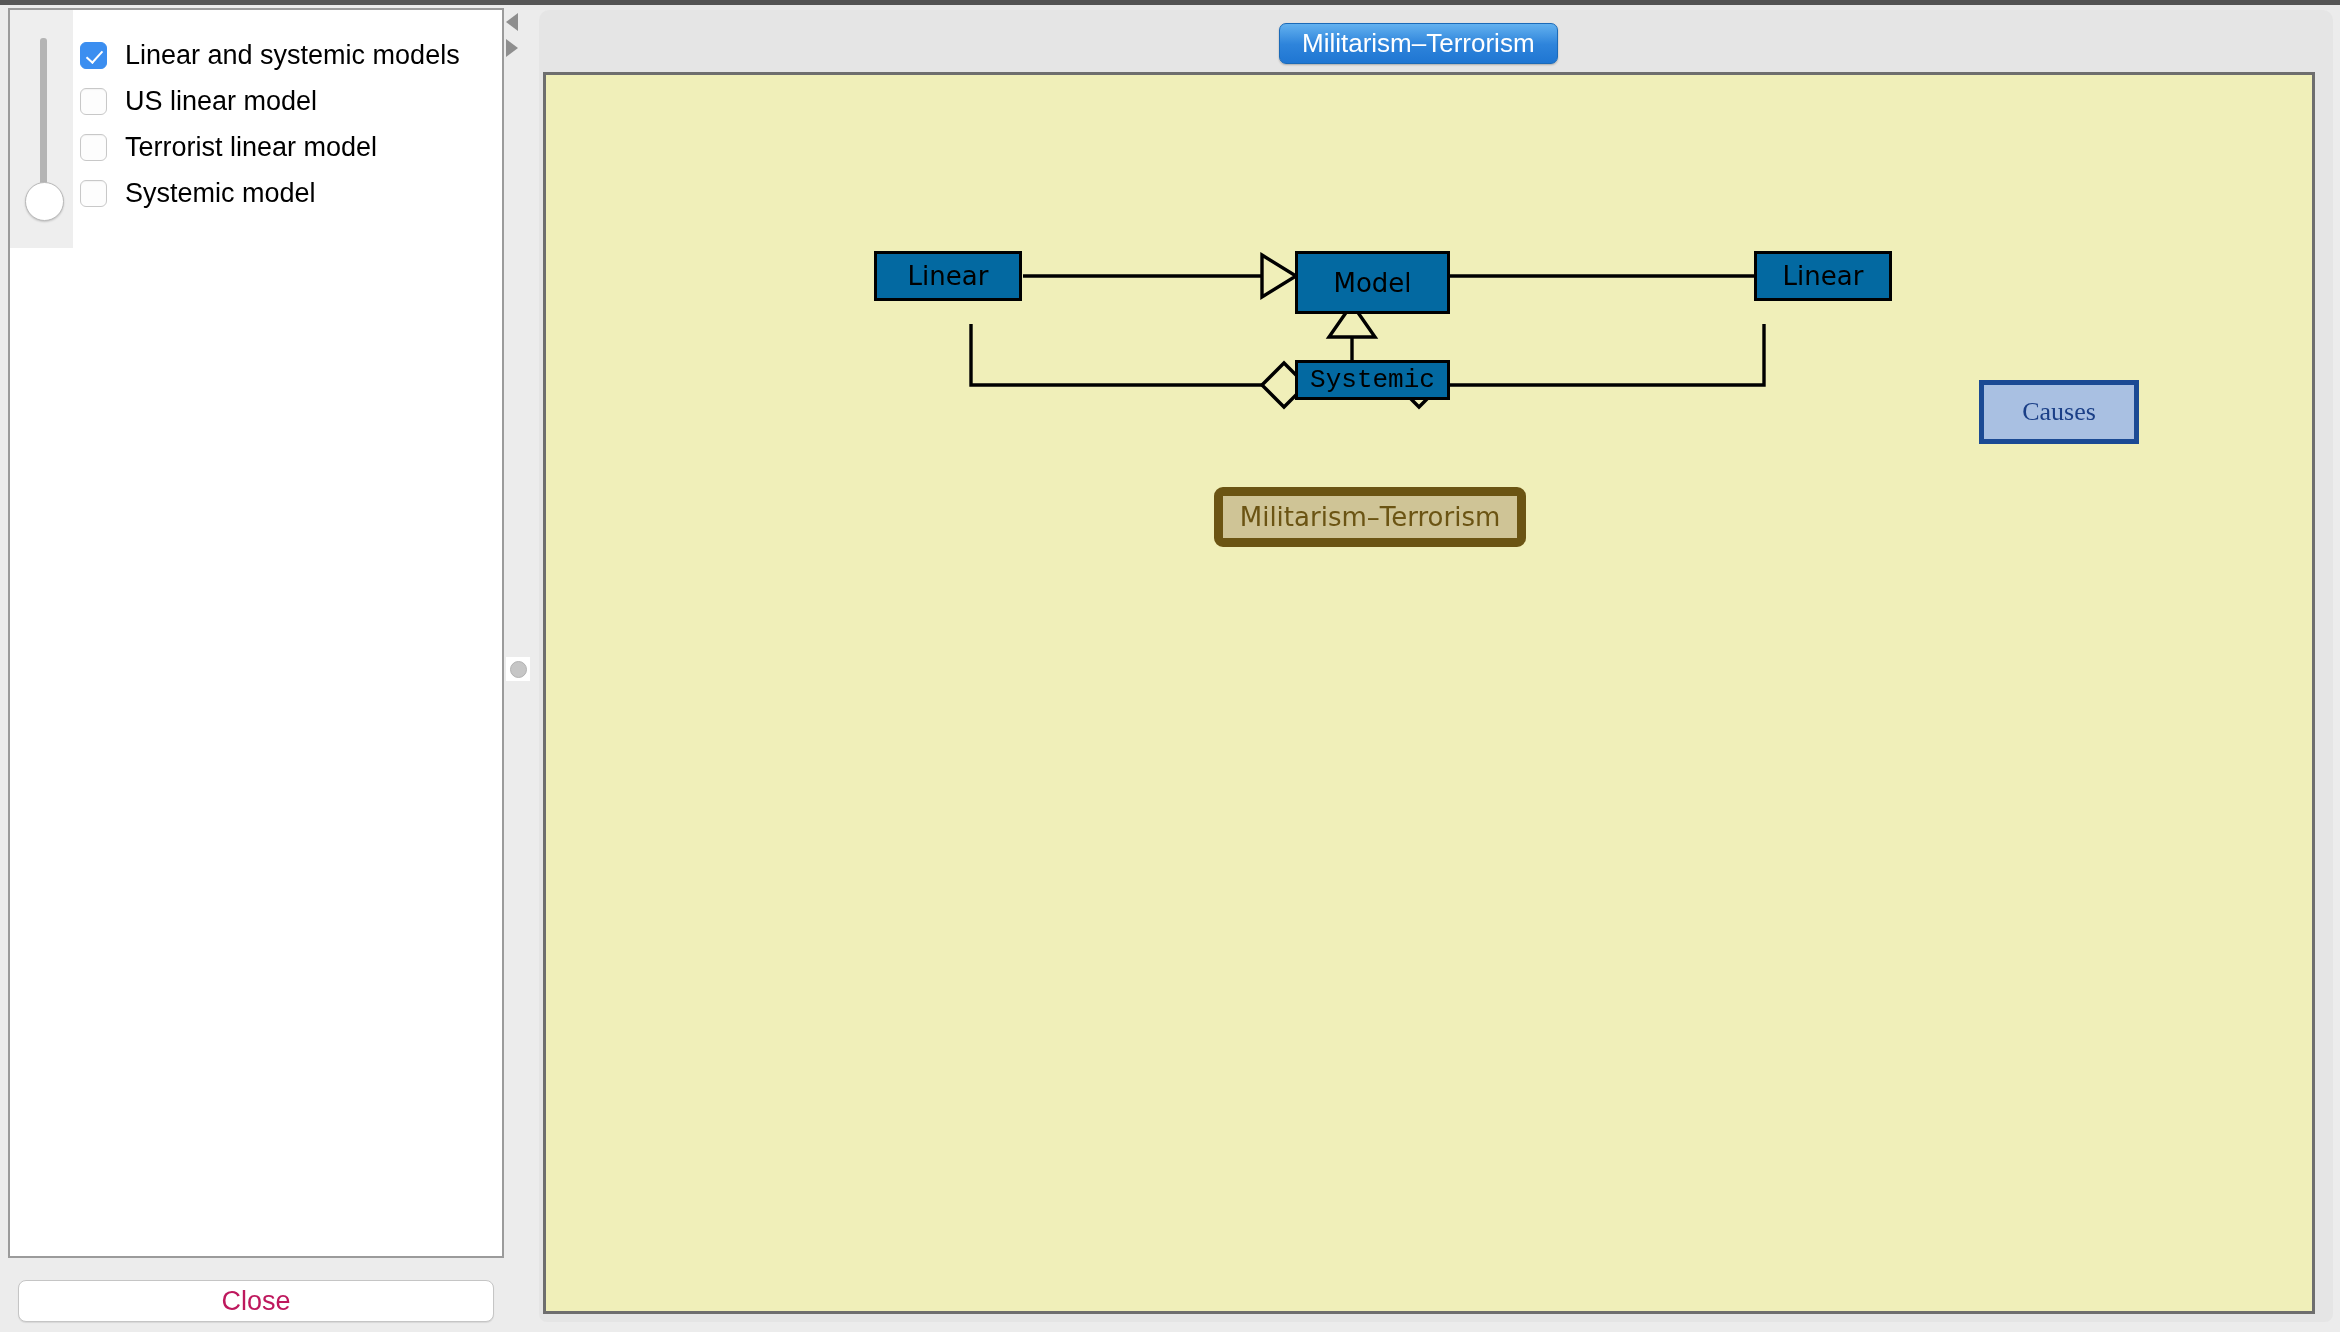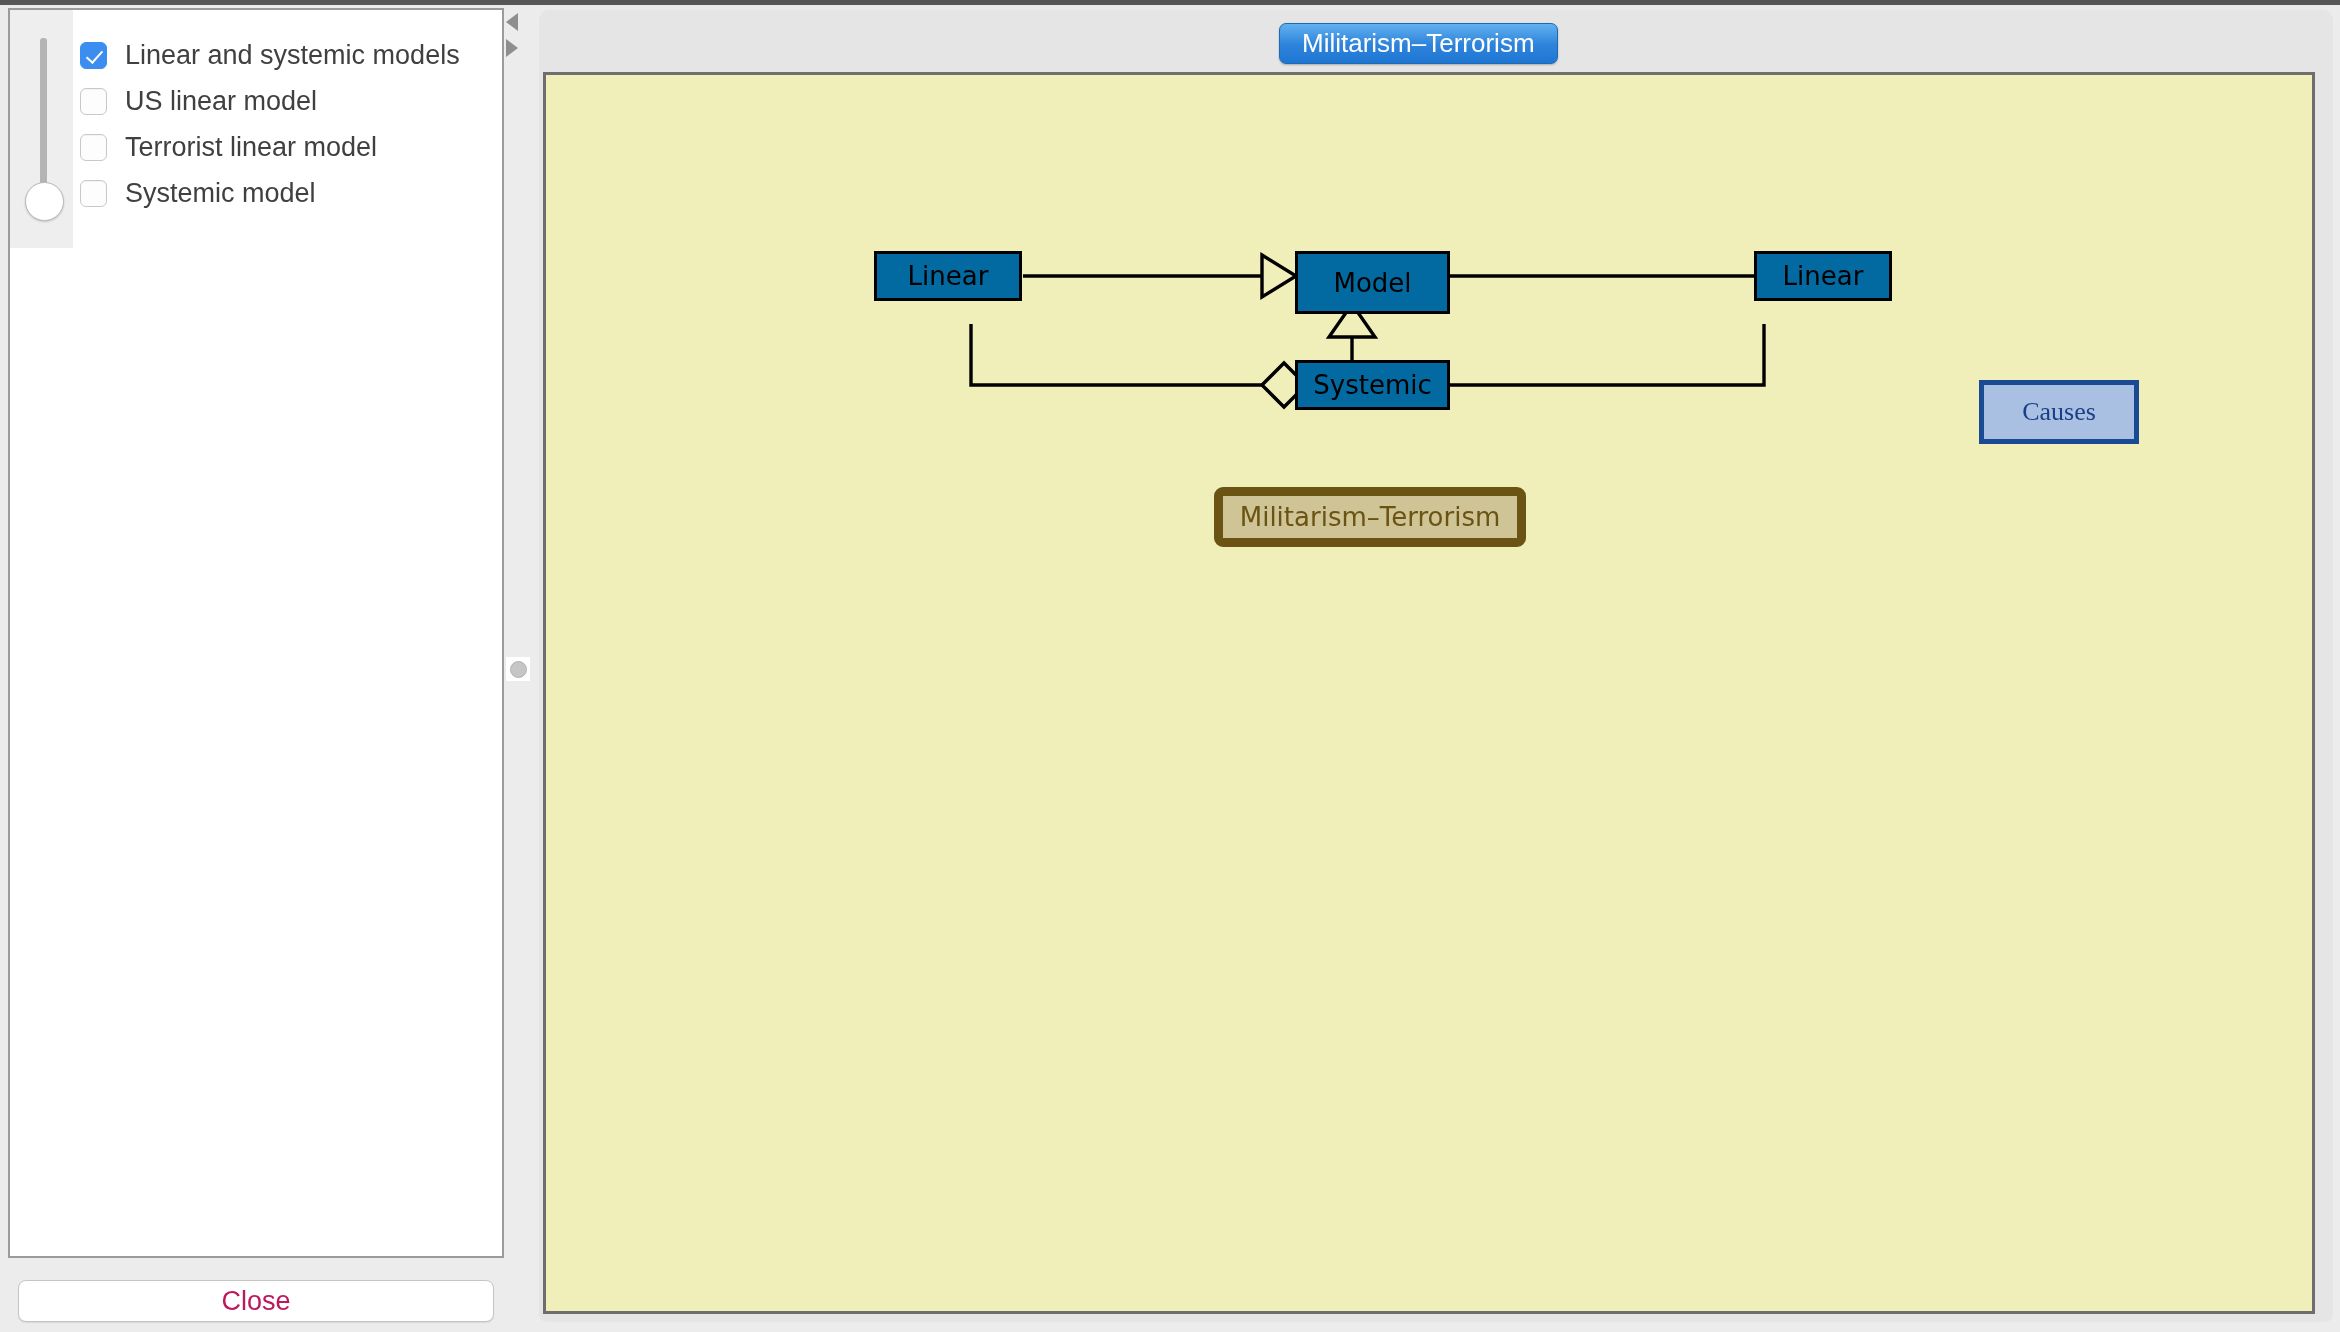--- a/index.html
+++ b/index.html
@@ -100,21 +100,21 @@
     position: absolute;
     left: 9px; top: 4px;
     width: 7px; height: 14px;
     border: solid #ffffff;
     border-width: 0 2.6px 2.6px 0;
     transform: rotate(42deg);
   }
   .model-label {
     margin-left: 18px;
     font-size: 27px;
-    color: #404040;
+    color: #000000;
     white-space: nowrap;
     line-height: 1;
   }
 
   
   #close-button {
     position: absolute;
     left: 18px;
     top: 1280px;
     width: 476px;
@@ -353,21 +353,21 @@
 
         <polygon points="895,310 873,288 851,310 873,332" fill="#f0efb9" stroke="#000000" stroke-width="3.4"></polygon>
       </svg>
 
       <div class="node-box" style="left:328px; top:176px; width:148px; height:50px;">Linear</div>
 
       <div class="node-box" style="left:749px; top:176px; width:155px; height:63px;">Model</div>
 
       <div class="node-box" style="left:1208px; top:176px; width:138px; height:50px;">Linear</div>
 
-      <div class="node-box" style="left:749px; top:285px; width:155px; height:50px;">Systemic</div>
+      <div class="node-box" style="left:749px; top:285px; width:155px; height:40px;font-family:Liberation Mono, monospace;">Systemic</div>
 
       <div id="node-militarism-terrorism" style="left:668px; top:412px;">Militarism–Terrorism</div>
 
       <div id="node-causes" style="left:1419px; top:305px;">Causes</div>
 
     </div>
   </div>
 </div>
 
 </body></html>

